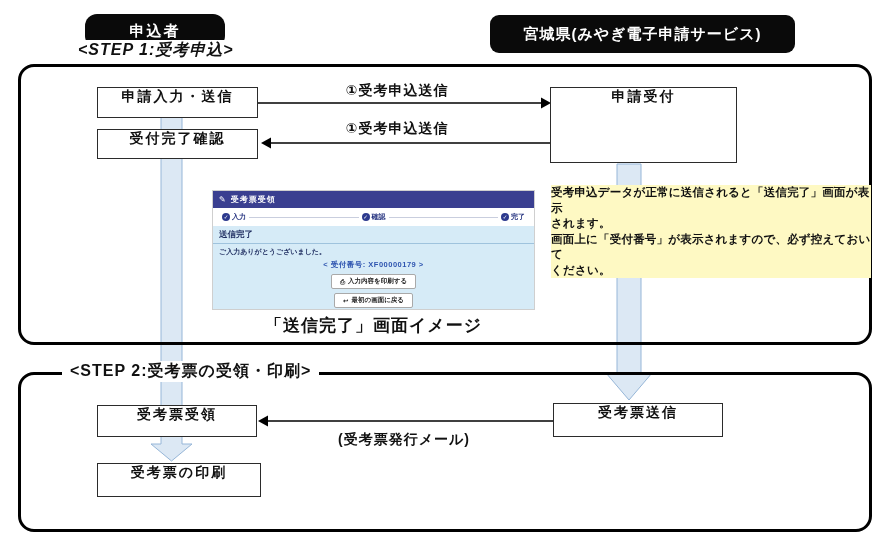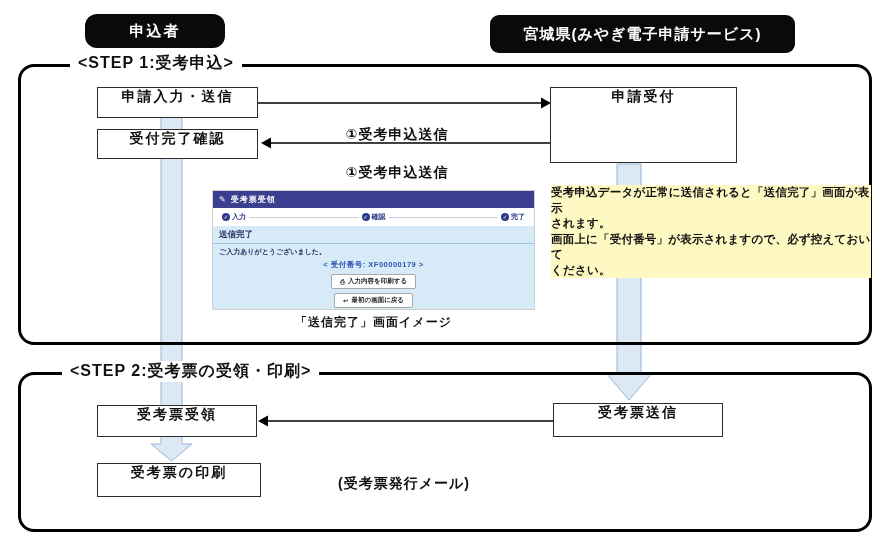--- a/index.html
+++ b/index.html
@@ -8,21 +8,21 @@
   
   .actor{position:absolute;background:#0a0a0a;color:#fff;border-radius:9px;
          display:flex;align-items:center;justify-content:center;font-size:15px;letter-spacing:2px;z-index:3;}
   
   .stepbox{position:absolute;border:3px solid #000;border-radius:16px;background:transparent;z-index:2;box-sizing:border-box;}
   .steplabel{position:absolute;background:#fff;z-index:4;font-size:16px;letter-spacing:1px;padding:0 8px;white-space:nowrap;}
   
   .fbox{position:absolute;background:#fff;border:1.6px solid #2b2b2b;z-index:3;box-sizing:border-box;
         display:flex;align-items:flex-start;justify-content:center;font-size:14px;letter-spacing:2px;white-space:nowrap;}
   
-  .alabel{position:absolute;z-index:3;font-size:14px;letter-spacing:1px;text-align:center;white-space:nowrap;margin-top:44px;}
+  .alabel{position:absolute;z-index:3;font-size:14px;letter-spacing:1px;text-align:center;white-space:nowrap;}
   
   svg.overlay{position:absolute;left:0;top:0;z-index:1;}
   
   .note{position:absolute;left:551px;top:185px;width:320px;background:#fef9c3;z-index:3;
         font-size:11.5px;line-height:15.5px;letter-spacing:0.2px;}
   
   .shot{position:absolute;left:212px;top:190px;width:323px;height:120px;z-index:3;border:1px solid #cfcfcf;
         display:flex;flex-direction:column;box-sizing:border-box;background:#fff;}
   .shot-header{height:17px;background:#3a3f90;color:#fff;font-size:8px;display:flex;align-items:center;gap:4px;padding:0 6px;letter-spacing:1px;}
   .shot-form-icon{font-size:8px;line-height:1;}
@@ -30,21 +30,21 @@
   .shot-step{display:flex;align-items:center;gap:2px;white-space:nowrap;}
   .dot{width:8px;height:8px;border-radius:50%;background:#2d3a8e;color:#fff;font-size:5.5px;
        display:flex;align-items:center;justify-content:center;flex:none;}
   .shot-line{flex:1;height:0;border-top:1px solid #c9cede;}
   .shot-body{flex:1;background:#d6ebf7;font-size:7px;color:#1c2a5e;}
   .shot-title{font-size:8.5px;padding:3px 6px 2px;border-bottom:1px solid #9fc3dd;}
   .shot-thanks{padding:3px 6px 0;}
   .shot-receipt{text-align:center;color:#2f55b0;font-size:7.5px;margin-top:3px;letter-spacing:0.5px;}
   .shot-btn{display:flex;align-items:center;gap:3px;width:max-content;margin:4px auto 0;background:#fff;
             border:1px solid #a9a9a9;border-radius:2px;font-size:6.5px;padding:2px 8px;color:#222;}
-  .caption{position:absolute;left:212px;top:314px;width:323px;text-align:center;font-size:12px;z-index:3;letter-spacing:1px;}
+  .caption{position:absolute;left:212px;top:314px;width:323px;text-align:center;font-size:17px;z-index:3;letter-spacing:1px;}
 </style>
 </head>
 <body>
 
 <div class="canvas">
 
   <svg class="overlay" width="890" height="546" viewBox="0 0 890 546">
 
     <rect x="161" y="116.5" width="21" height="15" fill="#dce8f4" stroke="#96b6d8" stroke-width="1"></rect>
 
@@ -63,21 +63,21 @@
   </svg>
 
   <div class="actor" style="left:85px;top:14px;width:140px;height:34px;border-radius:12px;">
     <span>申込者</span>
   </div>
   <div class="actor" style="left:490px;top:15px;width:305px;height:38px;font-size:15px;letter-spacing:1px;">
     <span>宮城県(みやぎ電子申請サービス)</span>
   </div>
 
   <div class="stepbox" style="left:18px;top:64px;width:854px;height:281px;"></div>
-  <div class="steplabel" style="left:70px;top:53px;">&lt;STEP 1:受考申込&gt;</div>
+  <div class="steplabel" style="left:70px;top:40px;font-style:italic;">&lt;STEP 1:受考申込&gt;</div>
 
   <div class="fbox" style="left:97px;top:87px;width:161px;height:31px;">
     <span>申請入力・送信</span>
   </div>
   <div class="fbox" style="left:97px;top:129px;width:161px;height:30px;">
     <span>受付完了確認</span>
   </div>
   <div class="fbox" style="left:550px;top:87px;width:187px;height:76px;">
     <span>申請受付</span>
   </div>

